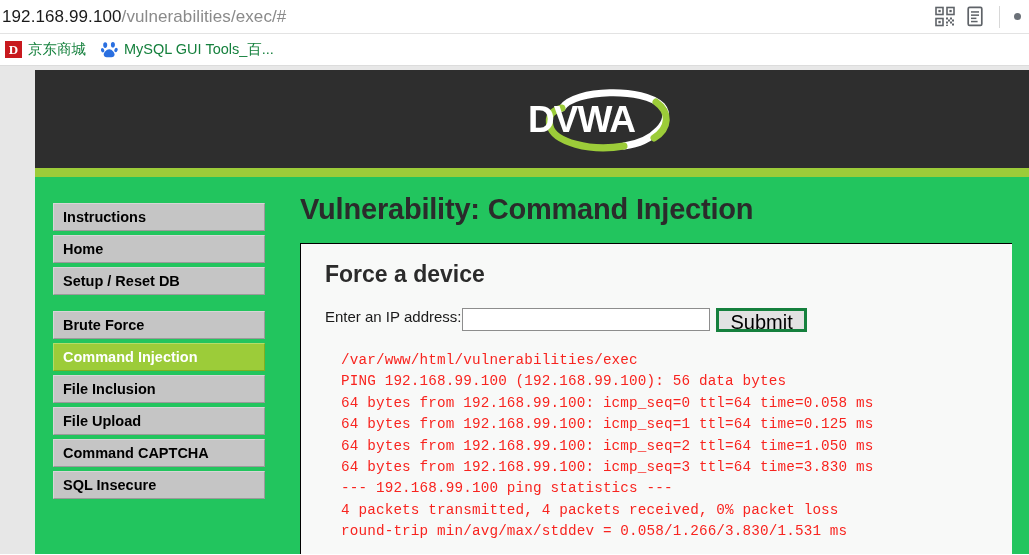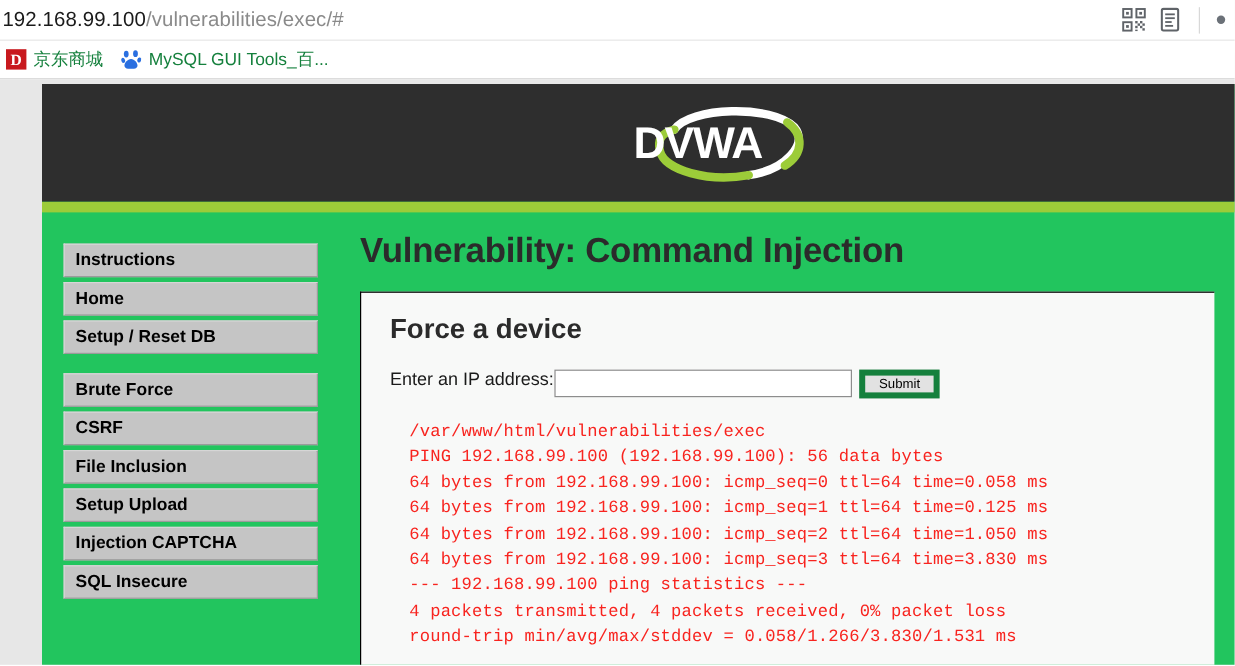--- a/index.html
+++ b/index.html
@@ -163,23 +163,23 @@
     font-size: 14px;
     padding: 0 3px;
     outline: none;
     margin-left: 1px;
   }
   #submit-button {
     margin-left: 6px;
     height: 24px;
     padding: 0 11px;
     background: #e2e2e2;
-    border: 5px solid #15803d;
+    border: 3px solid #15803d;
     font-family: "Liberation Sans", sans-serif;
-    font-size: 11px;
+    font-size: 20px;
     color: #000000;
     cursor: pointer;
   }
 
   #ping-output {
     margin: 18px 0 0 16px;
     font-family: "Liberation Mono", monospace;
     font-size: 14.3px;
     line-height: 21.4px;
     color: #f8241f;
@@ -290,31 +290,31 @@
           </div>
           <div class="nav-item">
             <span>Setup / Reset DB</span>
           </div>
         </div>
 
         <div class="nav-group">
           <div class="nav-item">
             <span>Brute Force</span>
           </div>
-          <div class="nav-item">
-            <span>CSRF</span>
+          <div class="nav-item active">
+            <span>Command Injection</span>
           </div>
           <div class="nav-item">
             <span>File Inclusion</span>
           </div>
           <div class="nav-item">
-            <span>Setup Upload</span>
-          </div>
-          <div class="nav-item">
-            <span>Injection CAPTCHA</span>
+            <span>File Upload</span>
+          </div>
+          <div class="nav-item">
+            <span>Command CAPTCHA</span>
           </div>
           <div class="nav-item">
             <span>SQL Insecure</span>
           </div>
         </div>
 
       </div>
 
       <div id="content-col">
         <h1 id="page-title">Vulnerability: Command Injection</h1>

